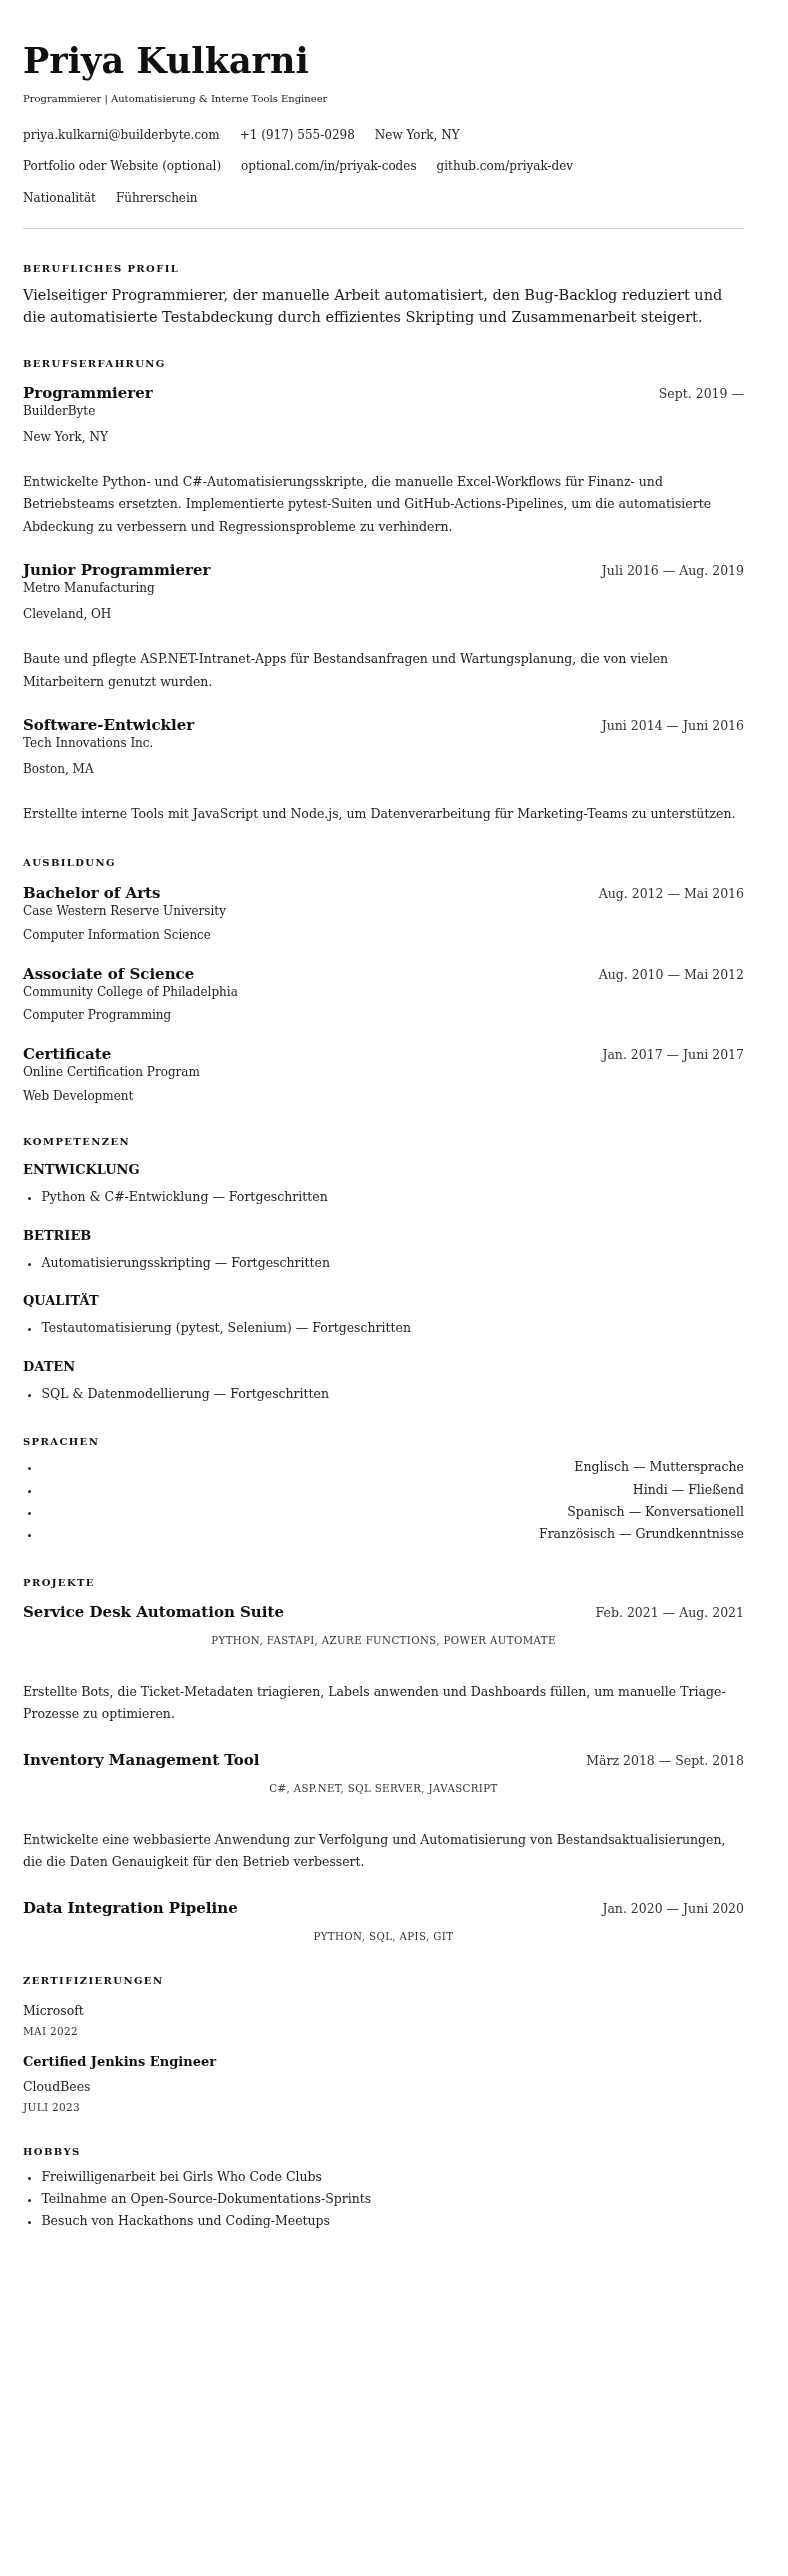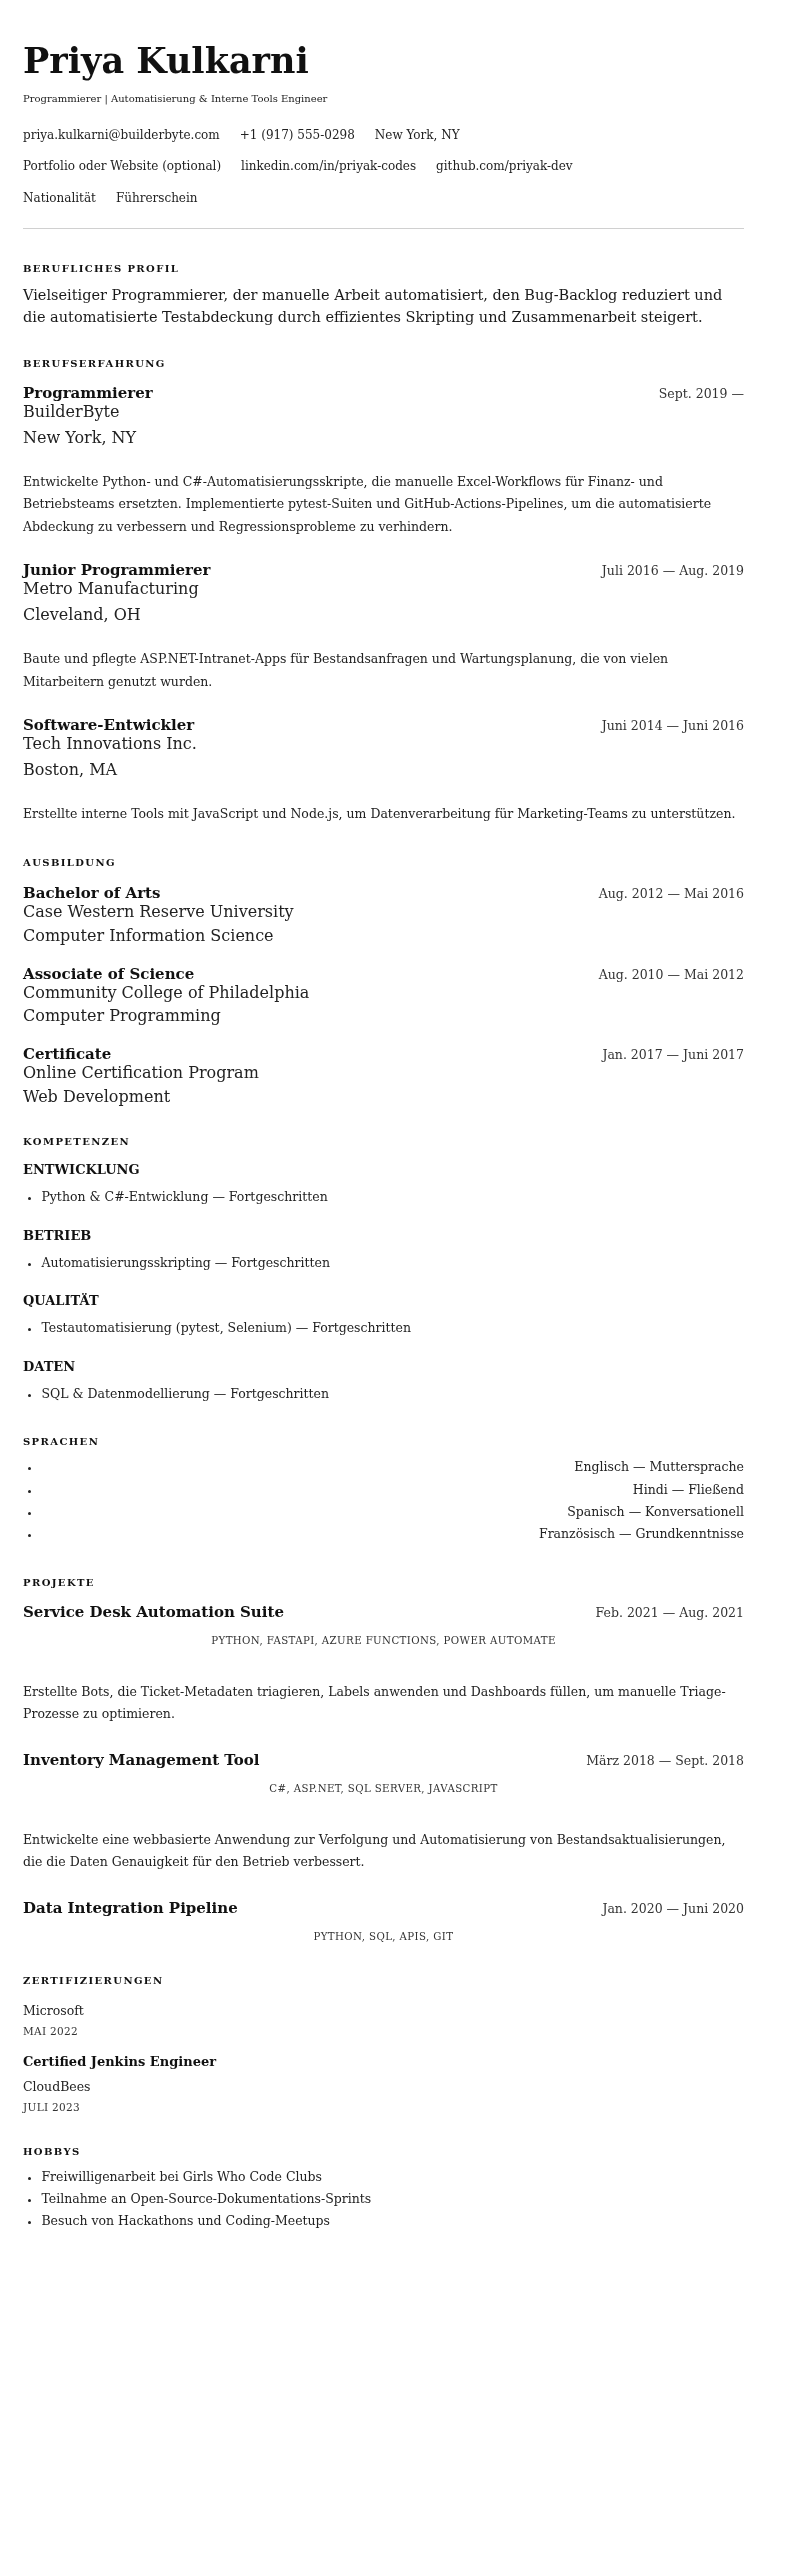--- a/index.html
+++ b/index.html
@@ -23,21 +23,21 @@
     font-size: 10px; font-weight: bold; letter-spacing: 1.4px; text-transform: uppercase;
     line-height: 13px; margin: 0; color: #111;
   }
   .profile-section { margin-top: 33px; }
   .profile-text { font-size: 14.5px; line-height: 22.3px; margin: 9.2px 0 0 0; color: #1a1a1a; }
 
   .exp-section { margin-top: 28px; }
   .entry-head { display: flex; justify-content: space-between; align-items: baseline; }
   .entry-title { font-size: 15px; font-weight: bold; color: #111; line-height: 20px; }
   .entry-date { font-size: 12.5px; color: #333; line-height: 17px; }
-  .entry-sub { font-size: 16px; line-height: 17px; color: #222; }
+  .entry-sub { font-size: 12px; line-height: 17px; color: #222; }
   .entry-desc { font-size: 12.5px; line-height: 22.3px; margin: 25px 0 0 0; color: #222; }
 
   .job { margin-top: 17px; }
   .job:first-of-type { margin-top: 13px; }
   .job .loc { margin-top: 9.2px; }
   .job + .job { margin-top: 22.3px; }
 
   .edu-section { margin-top: 30px; }
   .edu { margin-top: 14.5px; }
   .edu + .edu { margin-top: 20px; }
@@ -77,21 +77,21 @@
     <h1 class="name">Priya Kulkarni</h1>
     <div class="headline">Programmierer | Automatisierung &amp; Interne Tools Engineer</div>
 
     <div class="contact-row r1">
       <span>priya.kulkarni@builderbyte.com</span>
       <span>+1 (917) 555-0298</span>
       <span>New York, NY</span>
     </div>
     <div class="contact-row">
       <span>Portfolio oder Website (optional)</span>
-      <span>linkedin.com/in/priyak-codes</span>
+      <span>optional.com/in/priyak-codes</span>
       <span>github.com/priyak-dev</span>
     </div>
     <div class="contact-row">
       <span>Nationalität</span>
       <span>Führerschein</span>
     </div>
   </header>
 
   <hr class="divider">
 

